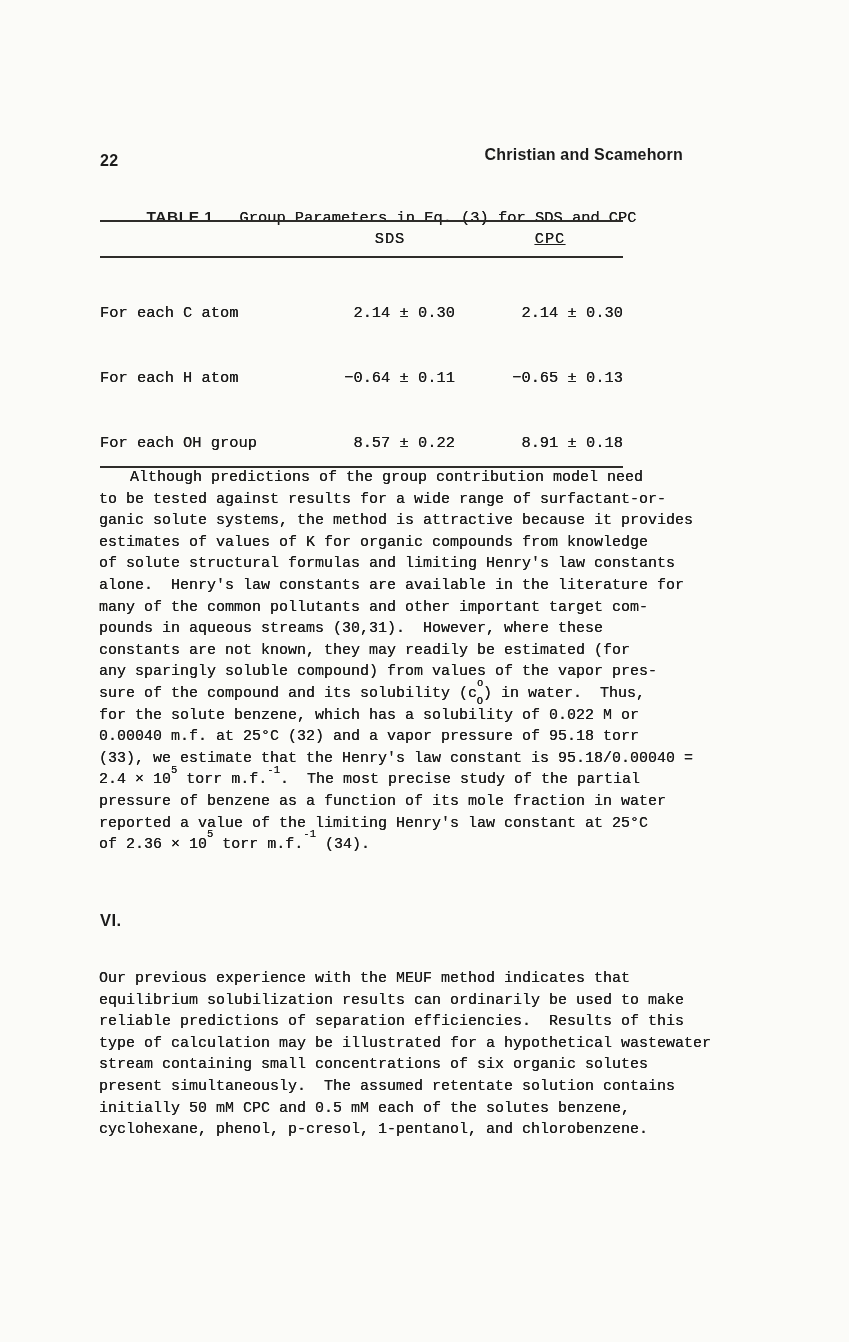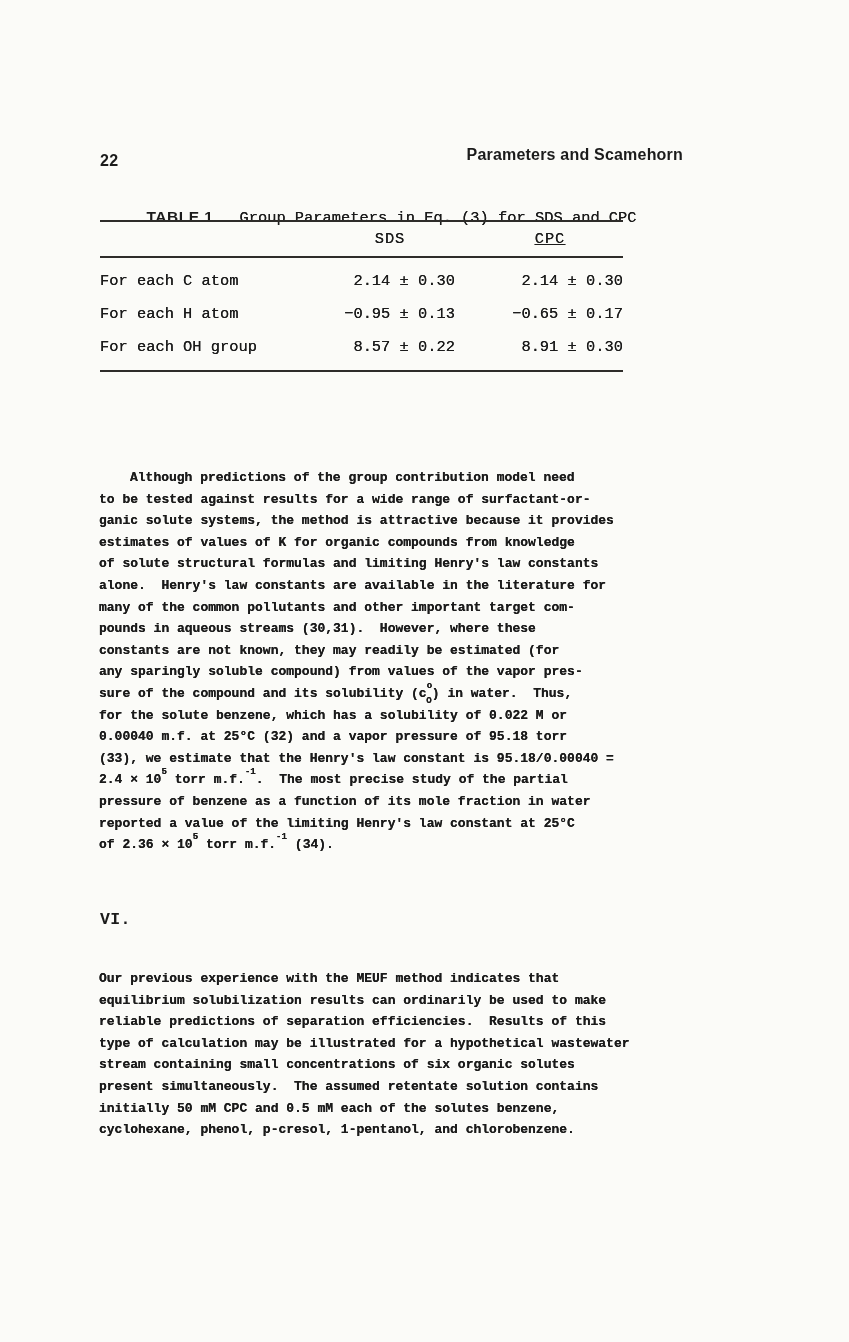--- a/index.html
+++ b/index.html
@@ -40,56 +40,55 @@
     display:grid; grid-template-columns:225px 130px 168px;
     align-items:center; height:34px;
   }
   .thead-row .hcell { text-align:center; font-size:15.4px; letter-spacing:1px;
     text-shadow:0 0 0.4px #1b1b1b; }
   .thead-row .hcell.cpc { padding-left:22px;text-decoration:underline; }
   .tbody { padding:6px 0 7px 0; }
   .trow {
     display:grid; grid-template-columns:225px 130px 168px;
     height:33px; align-items:center;
-    font-size:15.4px; text-shadow:0 0 0.4px #1b1b1b;
+    font-size:15.4px; text-shadow:0 0 0.4px #1b1b1b;margin-top:32px;
   }
   .trow .lbl { text-align:left; white-space:pre; }
   .trow .val { text-align:right; white-space:pre; }
 
   
   .bodytext {
     position:absolute; left:99px; width:680px;
-    font-size:13px; line-height:21.6px;
+    font-size:15px; line-height:21.6px;
     white-space:pre-wrap;
     text-shadow:0 0 0.45px #1b1b1b;
-    font-weight:bold;
   }
   #para1 { top:467px; text-indent:31px; }
   #para2 { top:968px; }
 
   sup { font-size:70%; position:relative; top:-0.45em; line-height:0; }
   sub { font-size:70%; position:relative; top:0.3em; line-height:0; }
   sup + sub { margin-left:-0.64em; }
 
   
   .section-heading {
     position:absolute; left:100px; top:906px; width:620px;
     display:flex;
-    font-family:Liberation Mono, monospace;
+    font-family:Liberation Sans, sans-serif;
     font-weight:bold; font-size:16.5px; line-height:28.5px;
     letter-spacing:0.4px;
   }
   .section-number { width:48px; flex:0 0 48px; }
   .section-title { white-space:pre-wrap; }
 </style>
 </head>
 <body>
 
 <div class="page-number sans">22</div>
-<div class="running-head sans">Parameters and Scamehorn</div>
+<div class="running-head sans">Christian and Scamehorn</div>
 
 <div class="table-title">
   <span class="tlabel">TABLE 1</span><span class="tcaption">Group Parameters in Eq. (3) for SDS and CPC</span>
 </div>
 
 <div class="group-table">
   <div class="rule"></div>
   <div class="thead-row">
     <span class="hcell"></span>
     <span class="hcell sds">SDS</span>
@@ -97,27 +96,27 @@
   </div>
   <div class="rule"></div>
   <div class="tbody">
       <div class="trow">
         <span class="lbl">For each C atom</span>
         <span class="val">2.14 ± 0.30</span>
         <span class="val">2.14 ± 0.30</span>
       </div>
       <div class="trow">
         <span class="lbl">For each H atom</span>
-        <span class="val">−0.95 ± 0.13</span>
-        <span class="val">−0.65 ± 0.17</span>
+        <span class="val">−0.64 ± 0.11</span>
+        <span class="val">−0.65 ± 0.13</span>
       </div>
       <div class="trow">
         <span class="lbl">For each OH group</span>
         <span class="val">8.57 ± 0.22</span>
-        <span class="val">8.91 ± 0.30</span>
+        <span class="val">8.91 ± 0.18</span>
       </div>
     </div>
   <div class="rule"></div>
 </div>
 
 <div class="bodytext" id="para1">Although predictions of the group contribution model need<br>to be tested against results for a wide range of surfactant-or-<br>ganic solute systems, the method is attractive because it provides<br>estimates of values of K for organic compounds from knowledge<br>of solute structural formulas and limiting Henry's law constants<br>alone.  Henry's law constants are available in the literature for<br>many of the common pollutants and other important target com-<br>pounds in aqueous streams (30,31).  However, where these<br>constants are not known, they may readily be estimated (for<br>any sparingly soluble compound) from values of the vapor pres-<br>sure of the compound and its solubility (c<sup>o</sup><sub>O</sub>) in water.  Thus,<br>for the solute benzene, which has a solubility of 0.022 M or<br>0.00040 m.f. at 25°C (32) and a vapor pressure of 95.18 torr<br>(33), we estimate that the Henry's law constant is 95.18/0.00040 =<br>2.4 × 10<sup>5</sup> torr m.f.<sup>-1</sup>.  The most precise study of the partial<br>pressure of benzene as a function of its mole fraction in water<br>reported a value of the limiting Henry's law constant at 25°C<br>of 2.36 × 10<sup>5</sup> torr m.f.<sup>-1</sup> (34).</div>
 
 <div class="section-heading">
   <span class="section-number">VI.</span>
 </div>

